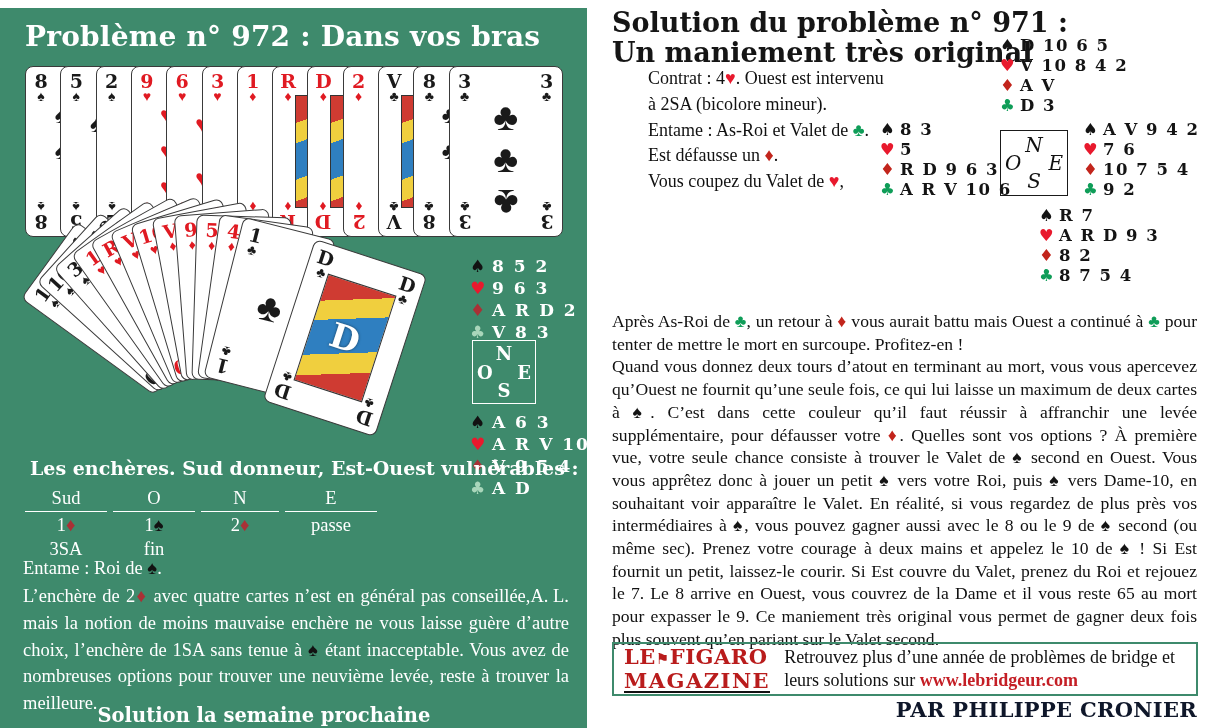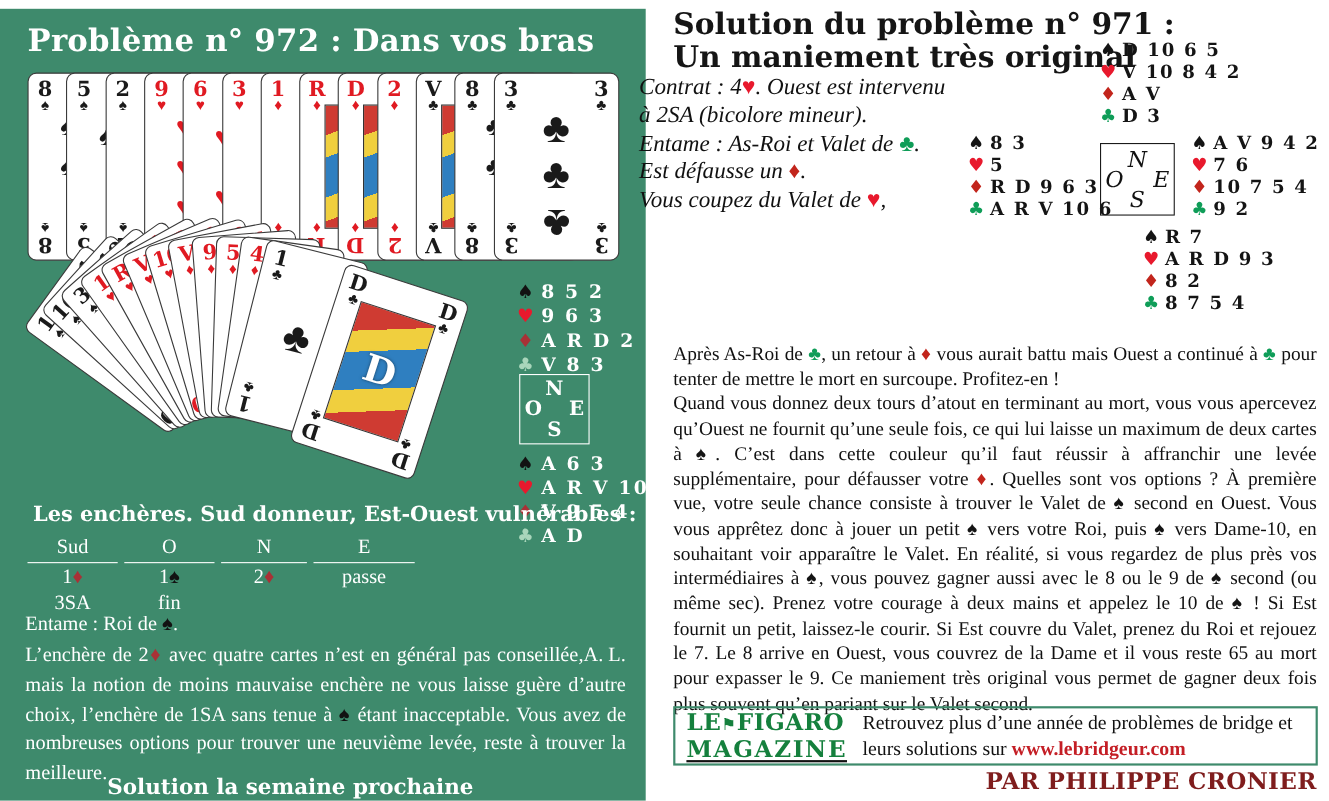--- a/index.html
+++ b/index.html
@@ -68,41 +68,41 @@
 
   .lead-line{left:23px;top:550px;font-size:18.5px;}
   .comment{left:23px;top:575px;width:546px;font-size:18.5px;line-height:26.8px;text-align:justify;}
   .comment .sig{float:right;}
   .green-footer{left:0;top:696px;width:528px;text-align:center;font-family:"DejaVu Serif",serif;
                 font-weight:bold;font-size:19.5px;}
 
   
   .sol-title{left:612px;top:8px;width:480px;font-family:"DejaVu Serif",serif;font-weight:bold;
              font-size:27px;line-height:30px;color:#151515;}
-  .intro{left:581px;top:66px;width:300px;font-size:21px;line-height:25.8px;color:#111;font-style:italic;}
+  .intro{left:648px;top:66px;width:300px;font-size:18px;line-height:25.8px;color:#111;}
   .deal-n{left:1000px;top:36px;}
   .deal-w{left:880px;top:120px;}
   .deal-e{left:1083px;top:120px;}
   .deal-s{left:1000px;top:206px;margin-left:39px;}
   .compass-right{left:1000px;top:130px;width:68px;height:66px;border:1.5px solid #1a1a1a;
                  color:#111;font-style:italic;font-size:20px;}
   .solution{left:612px;top:310px;width:585px;font-size:17.6px;line-height:22.7px;
             text-align:justify;color:#111;}
   .solution p{margin:0;}
 
   .fig-box{left:612px;top:642px;width:566px;height:48px;border:2.5px solid #3e8a6c;
            display:flex;align-items:center;padding:1px 6px 1px 10px;box-sizing:content-box;gap:14px;}
-  .fig-logo{font-family:"DejaVu Serif",serif;font-weight:bold;color:#15803d;line-height:21px;
+  .fig-logo{font-family:"DejaVu Serif",serif;font-weight:bold;color:#b91c1c;line-height:21px;
             font-size:21px;letter-spacing:.5px;white-space:nowrap;}
   .fig-logo .flag{font-family:"DejaVu Sans",sans-serif;font-size:15px;}
   .fig-logo .mag{display:inline-block;border-bottom:2px solid #111;letter-spacing:1.5px;}
   .fig-text{font-size:18px;line-height:23px;color:#111;}
   .fig-text a{color:#c41e25;font-weight:bold;text-decoration:none;}
   .byline{left:612px;top:697px;width:585px;text-align:right;font-family:"DejaVu Serif",serif;
-          font-weight:bold;font-size:21px;color:#7f1d1d;letter-spacing:.3px;}
+          font-weight:bold;font-size:21px;color:#0f172a;letter-spacing:.3px;}
 </style>
 </head>
 <body>
 
 <div class="abs green-panel on-green">
 
   <div class="abs prob-title">Problème n° 972 : Dans vos bras</div>
 
   <div class="abs cardrow" id="card-row">
       <div class="card" style="left: 0px; top: 0px; z-index: 1;">

